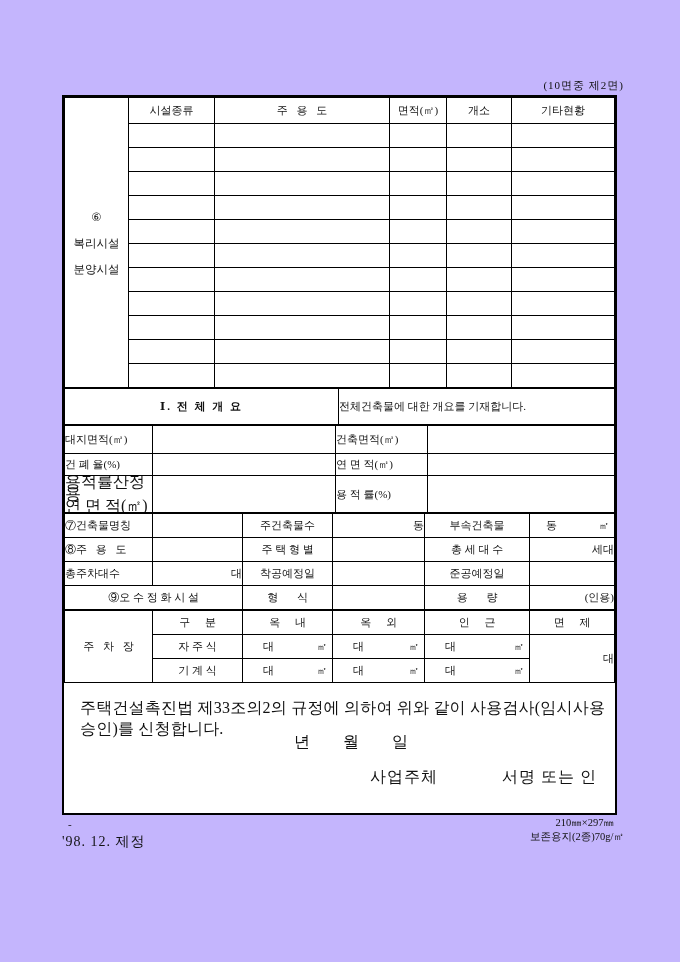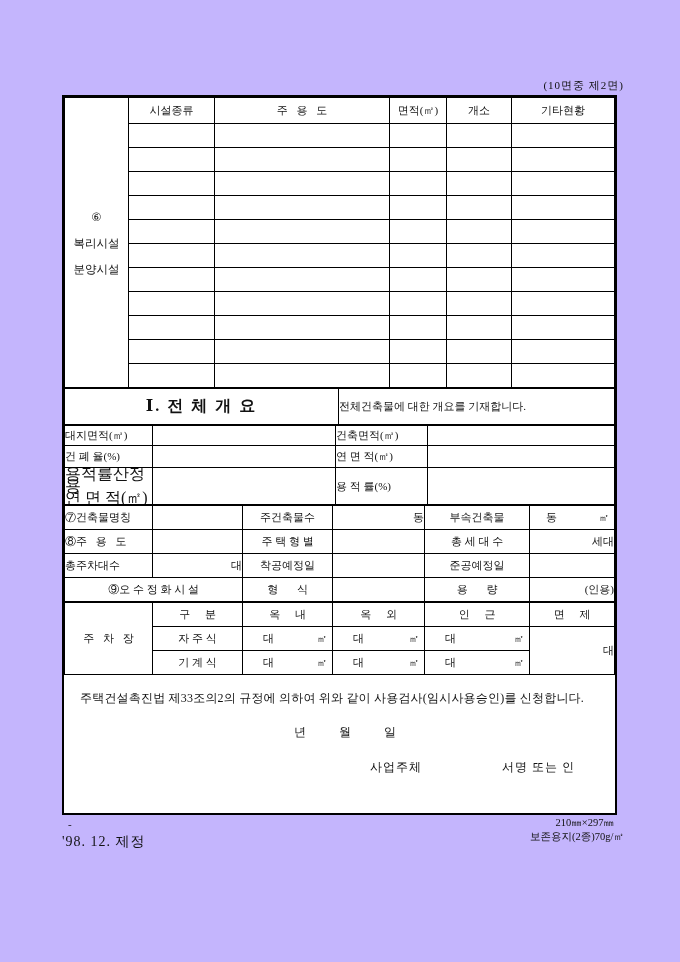--- a/index.html
+++ b/index.html
@@ -12,38 +12,38 @@
   .form-box{
     position:absolute;left:62px;top:95px;width:555px;height:720px;
     border:2px solid #000;box-sizing:border-box;background:#fff;
   }
   .tbl{border-collapse:collapse;width:100%;table-layout:fixed;font-size:11px;color:#111;}
   .tbl td{border:1px solid #000;padding:0;vertical-align:middle;overflow:hidden;}
   .c{text-align:center;}
   .pl8{padding-left:8px;border-radius:8px;}
   .pl10{padding-left:10px;}
   .rt{text-align:right;padding-right:6px;}
-  .b{font-weight:bold;font-size:16px;letter-spacing:2px;}
+  .b{font-weight:bold;font-size:11px;letter-spacing:2px;}
   .ws6{word-spacing:6px;}
   .ws12{word-spacing:12px;}
   .ws16{word-spacing:16px;}
   .tA tr{height:24px;}
   .tA tr.hdr{height:26px;}
   .rowlabel{text-align:center;font-size:11.5px;}
   .rowlabel div{line-height:26px;}
   .tB tr{height:36px;}
-  .tC tr.h28{height:20px;}
+  .tC tr.h28{height:28px;}
   .tC tr.h22{height:22px;}
   .tC .two div{line-height:12px;font-size:16px;}
   .tD tr{height:24px;}
   .tE tr{height:24px;}
   .split{display:flex;justify-content:space-between;align-items:center;padding:0 5px 0 20px;}
   .m2{font-size:10px;}
   .exempt{text-align:right;padding-right:8px;}
-  .decl{position:relative;height:144px;font-size:12px;}
+  .decl{position:relative;height:144px;font-size:16px;}
   .decl-sentence{position:absolute;top:15px;left:16px;letter-spacing:0.2px;}
   .decl-date{position:absolute;top:49px;left:230px;display:flex;gap:33px;}
   .decl-applicant{position:absolute;top:84px;left:306px;letter-spacing:1px;}
   .decl-sign{position:absolute;top:84px;left:438px;letter-spacing:1px;}
   .decl-recipient{position:absolute;top:116px;left:0;width:100%;text-align:center;word-spacing:3px;}
   .footer-dash{position:absolute;top:818px;left:68px;font-size:11px;}
   .footer-left{position:absolute;top:833px;left:62px;font-size:14px;letter-spacing:1px;}
   .footer-right{position:absolute;top:816px;right:56px;font-size:10.5px;text-align:right;line-height:14px;}
   .footer-right .fr1{padding-right:10px;}
 </style>

